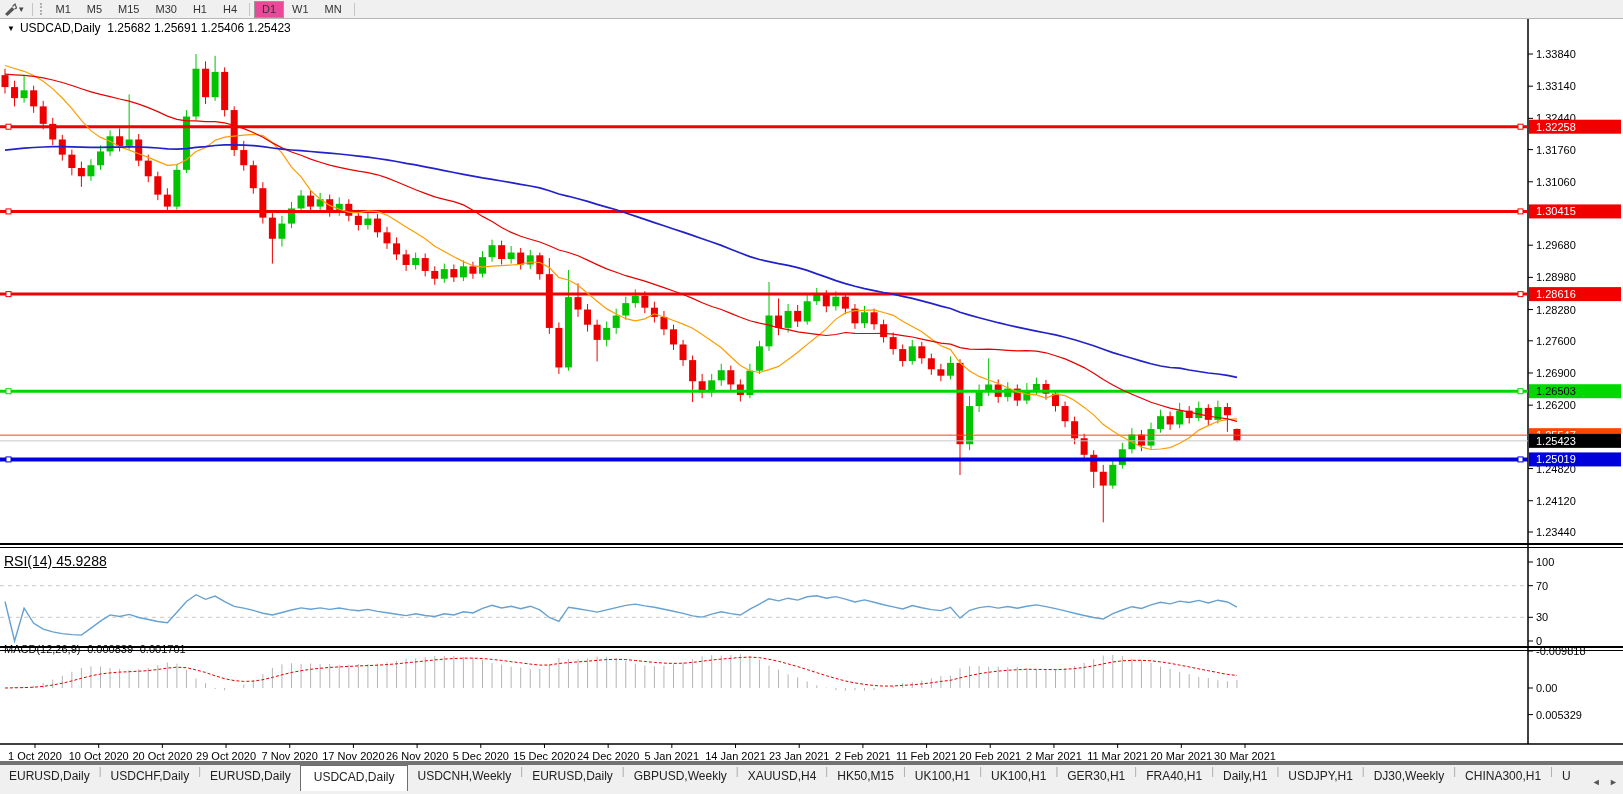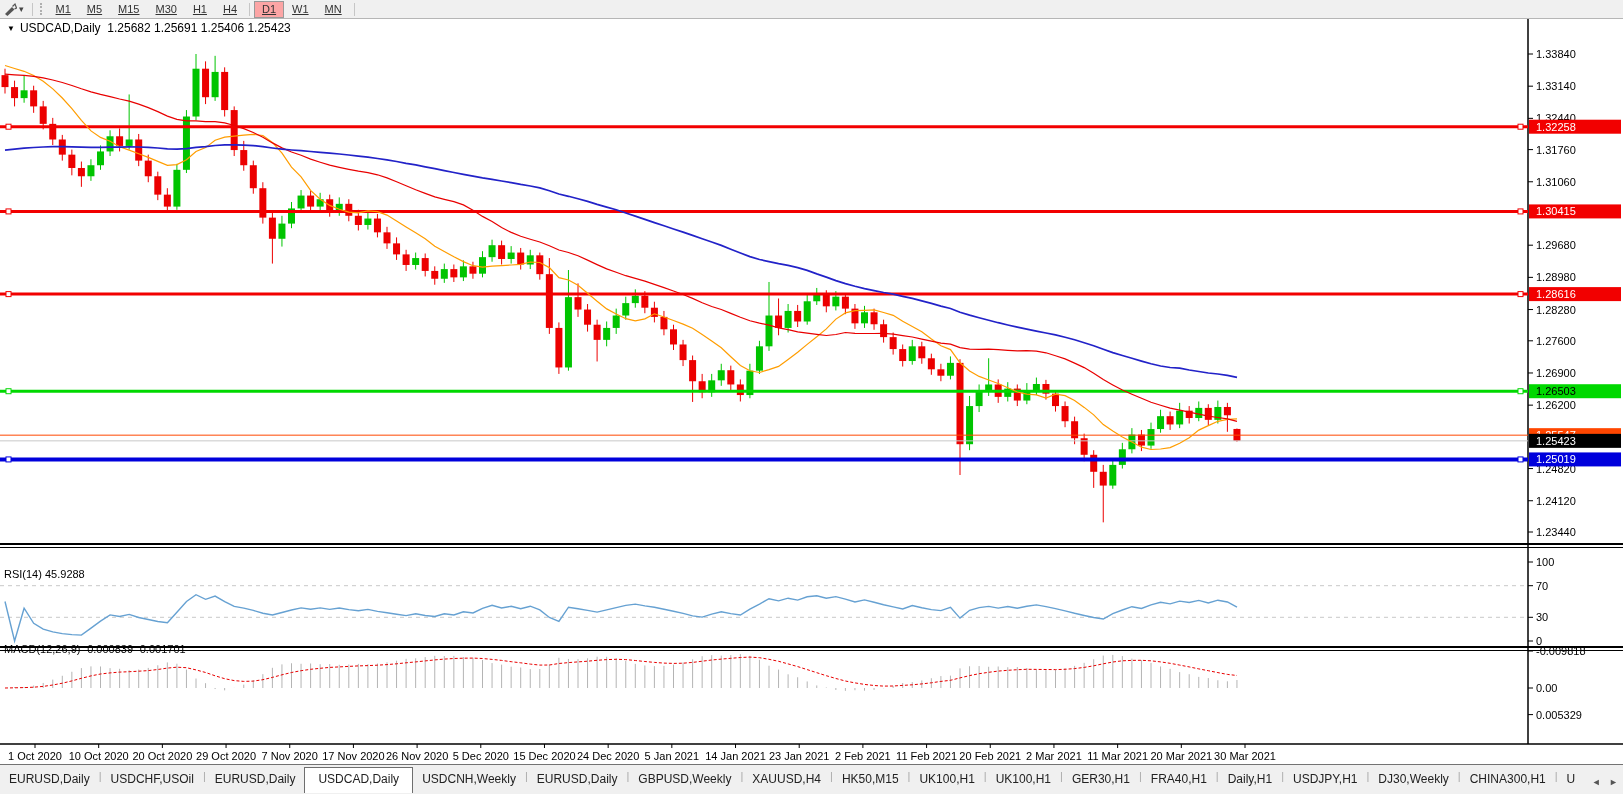--- a/index.html
+++ b/index.html
@@ -5,33 +5,33 @@
   html,body{margin:0;padding:0;}
   body{width:1623px;height:794px;overflow:hidden;background:#ffffff;
        font-family:"Liberation Sans",sans-serif;position:relative;}
   
   #toolbar{position:absolute;top:0;left:0;width:1623px;height:18px;background:#f0f0f0;
            border-bottom:1px solid #b6b6b6;display:flex;align-items:center;font-size:11px;color:#222;z-index:30;}
   .tool-icon{display:flex;align-items:center;margin-left:3px;}
   .dd{font-size:9px;color:#444;margin:0 4px 0 2px;}
   .vsep{width:1px;height:13px;background:#c6c6c6;margin:0 4px;}
   .grip{width:3px;height:12px;border-left:2px dotted #b0b0b0;margin:0 3px;}
-  .tf-btn{padding:1px 7px;color:#333;border:1px solid transparent;line-height:13px;text-decoration:underline;}
-  .tf-btn.active{background:#fca5a5;border:1px solid #999;}
+  .tf-btn{padding:1px 7px;color:#333;border:1px solid transparent;line-height:13px;}
+  .tf-btn.active{background:#ec4899;border:1px solid #999;}
   
   #chartArea{position:absolute;top:19px;left:0;width:1623px;height:746px;background:#fff;}
   #chartSvg{position:absolute;top:0;left:0;}
   .ovl{position:absolute;font-size:12px;color:#000;white-space:nowrap;z-index:5;}
   #chartTitle{top:2px;left:7px;}
   #chartTitle .tri{font-size:8px;vertical-align:1px;margin-right:5px;color:#000;}
-  #rsiLabel{top:549px;left:4px;font-size:11px;}
+  #rsiLabel{top:534px;left:4px;font-size:14px;text-decoration:underline;}
   #macdLabel{top:624px;left:4px;font-size:11px;}
   
   #tabbar{position:absolute;left:0;bottom:0;width:1623px;height:29px;background:#f0f0f0;
-          border-top:1px solid #737373;display:flex;align-items:center;z-index:30;overflow:hidden;}
+          border-top:4px solid #737373;display:flex;align-items:flex-start;z-index:30;overflow:hidden;}
   .tab{font-size:12px;color:#222;padding:4px 9px 6px 9px;white-space:nowrap;}
   .tab.active{background:#ffffff;border:1px solid #6e6e6e;border-bottom:none;padding:4px 13px 7px 13px;}
   .tabsep{color:#aaa;font-size:11px;padding-bottom:7px;}
   #tabScroll{position:absolute;right:2px;bottom:7px;font-size:9px;color:#555;letter-spacing:3px;}
 </style>
 </head>
 <body>
 
 <div id="toolbar">
   <span class="tool-icon">
@@ -602,21 +602,21 @@
     <span>RSI(14)</span>&nbsp;<span>45.9288</span>
   </div>
   <div class="ovl" id="macdLabel">
     <span>MACD(12,26,9)</span>&nbsp;<span>-0.000839 -0.001701</span>
   </div>
 </div>
 
 <div id="tabbar">
   <span class="tab">EURUSD,Daily</span>
     <span class="tabsep">|</span>
-    <span class="tab">USDCHF,USOil</span>
+    <span class="tab">USDCHF,Daily</span>
     <span class="tabsep">|</span>
     <span class="tab">EURUSD,Daily</span>
     <span class="tab active">USDCAD,Daily</span>
     <span class="tab">USDCNH,Weekly</span>
     <span class="tabsep">|</span>
     <span class="tab">EURUSD,Daily</span>
     <span class="tabsep">|</span>
     <span class="tab">GBPUSD,Weekly</span>
     <span class="tabsep">|</span>
     <span class="tab">XAUUSD,H4</span>

